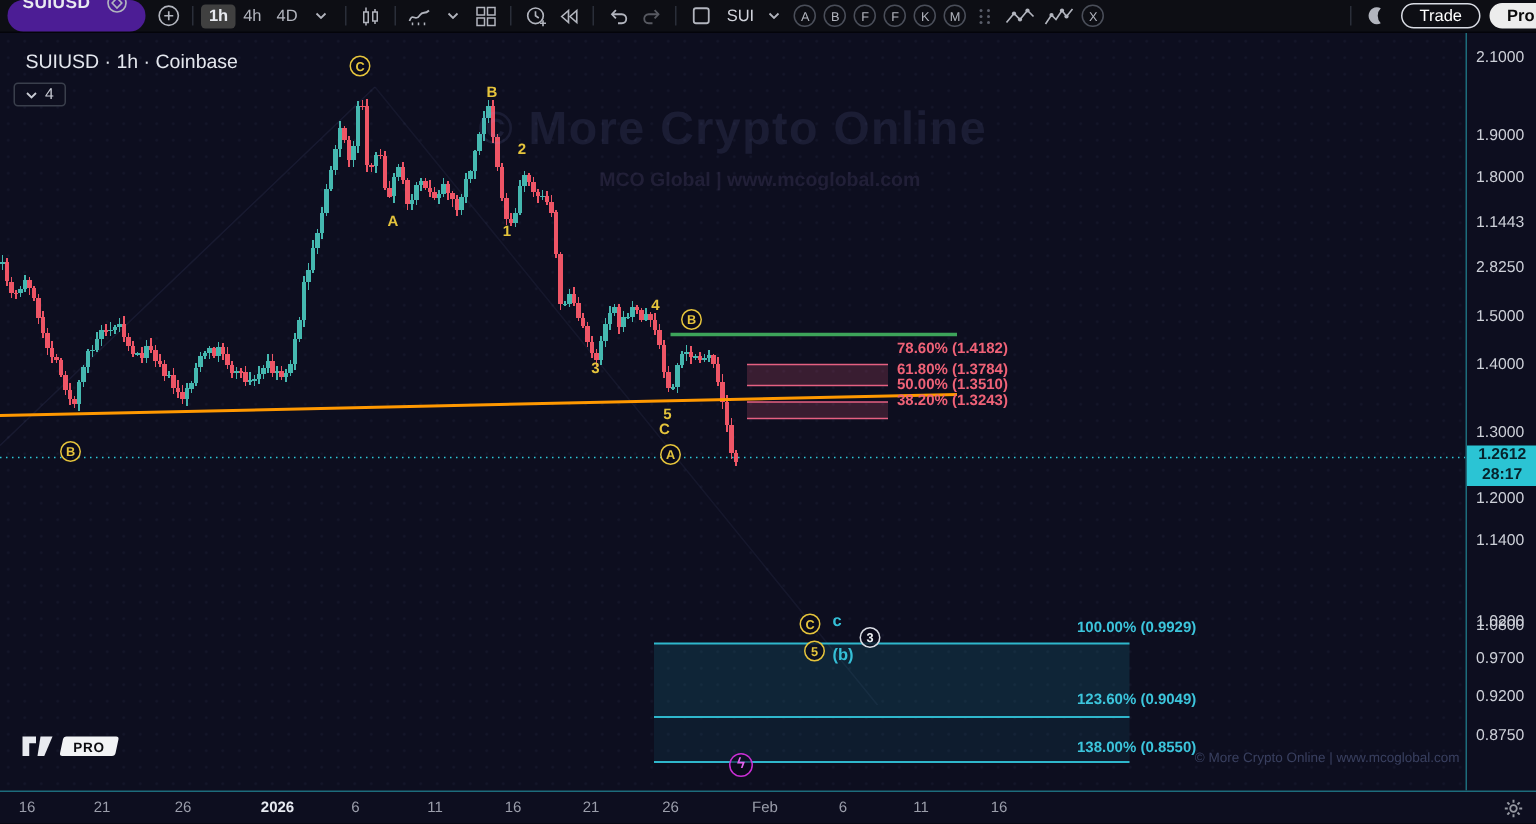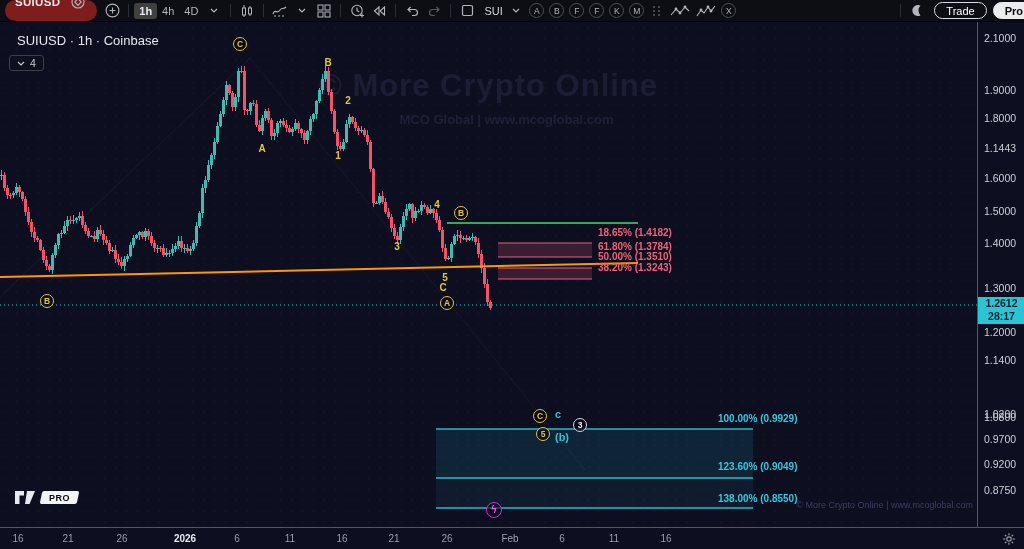--- a/index.html
+++ b/index.html
@@ -3,21 +3,21 @@
 <meta charset="utf-8">
 <style>
   *{box-sizing:border-box;margin:0;padding:0}
   html,body{background:#06060c}
   .screen{position:relative;width:1024px;height:549px;overflow:hidden;
     background:#0d0e1f;font-family:"Liberation Sans",sans-serif;color:#d1d4dc}
 
   
   .toolbar{position:absolute;top:0;left:0;right:0;height:22px;background:#0d0e14;
     border-bottom:1px solid #04040a;display:flex;align-items:center;padding:0 5px;z-index:40;white-space:nowrap}
-  .sym-pill{display:flex;align-items:center;gap:7px;background:#7f1d1d;border-radius:11px;
+  .sym-pill{display:flex;align-items:center;gap:7px;background:#4c1d95;border-radius:11px;
     padding:2px 8px 19px 10px;height:18px;cursor:pointer}
   .sym-pill .sym{font-size:11.5px;font-weight:bold;color:#e8eaf0;letter-spacing:.3px}
   .ic{display:inline-flex;align-items:center;justify-content:center;height:18px;min-width:18px;
     color:#b2b5be;margin:0 2px;cursor:pointer}
   .ic svg{display:block}
   .sep{width:1px;height:13px;background:#2a2e39;margin:0 5px}
   .tf{font-size:11px;color:#b2b5be;padding:2px 5px;border-radius:3px;cursor:pointer}
   .tf.active{background:#404040;color:#e8eaf0;font-weight:bold}
   .dim{opacity:.45}
   .cmp{font-size:11px;color:#d1d4dc;margin:0 2px 0 6px;cursor:pointer}
@@ -596,21 +596,21 @@
         <div class="wl cy" style="left: 461px; top: 191px;">B</div>
         <div class="wl y" style="left: 445px; top: 255px;">5</div>
         <div class="wl y" style="left: 443px; top: 265px;">C</div>
         <div class="wl cy" style="left: 447px; top: 281px;">A</div>
         <div class="wl cy" style="left: 540px; top: 394px;">C</div>
         <div class="wl c" style="left: 558px; top: 392px;">c</div>
         <div class="wl cw" style="left: 580px; top: 403px;">3</div>
         <div class="wl cy" style="left: 543px; top: 412px;">5</div>
         <div class="wl c" style="left: 562px; top: 415px;">(b)</div>
         <div class="wl cm" style="left: 494px; top: 488px;">ϟ</div>
-        <div class="fiblab pink" style="top: 205px;">18.65% (1.4182)</div>
+        <div class="fiblab pink" style="top: 205px;">78.60% (1.4182)</div>
         <div class="fiblab pink" style="top: 219px;">61.80% (1.3784)</div>
         <div class="fiblab pink" style="top: 229px;">50.00% (1.3510)</div>
         <div class="fiblab pink" style="top: 240px;">38.20% (1.3243)</div>
         <div class="fiblab cyan" style="top: 391px;">100.00% (0.9929)</div>
         <div class="fiblab cyan" style="top: 439px;">123.60% (0.9049)</div>
         <div class="fiblab cyan" style="top: 471px;">138.00% (0.8550)</div>
       </div>
 
     <div class="tvlogo">
       <svg width="22" height="15" viewBox="0 0 22 15">
@@ -625,21 +625,21 @@
 
   <div class="paxis" id="paxis">
     <div class="pbadge" id="pbadge" style="top: 275px;">
       <div>1.2612</div>
       <div>28:17</div>
     </div>
   <div class="pl" style="top: 10px;">2.1000</div>
       <div class="pl" style="top: 62px;">1.9000</div>
       <div class="pl" style="top: 90px;">1.8000</div>
       <div class="pl" style="top: 120px;">1.1443</div>
-      <div class="pl" style="top: 150px;">1.6000</div>
+      <div class="pl" style="top: 150px;">2.8250</div>
       <div class="pl" style="top: 183px;">1.5000</div>
       <div class="pl" style="top: 215px;">1.4000</div>
       <div class="pl" style="top: 260px;">1.3000</div>
       <div class="pl" style="top: 304px;">1.2000</div>
       <div class="pl" style="top: 332px;">1.1400</div>
       <div class="pl" style="top: 359px; margin-top: 30px;">1.0800</div>
       <div class="pl" style="top: 386px;">1.0200</div>
       <div class="pl" style="top: 411px;">0.9700</div>
       <div class="pl" style="top: 436px;">0.9200</div>
       <div class="pl" style="top: 462px;">0.8750</div>

